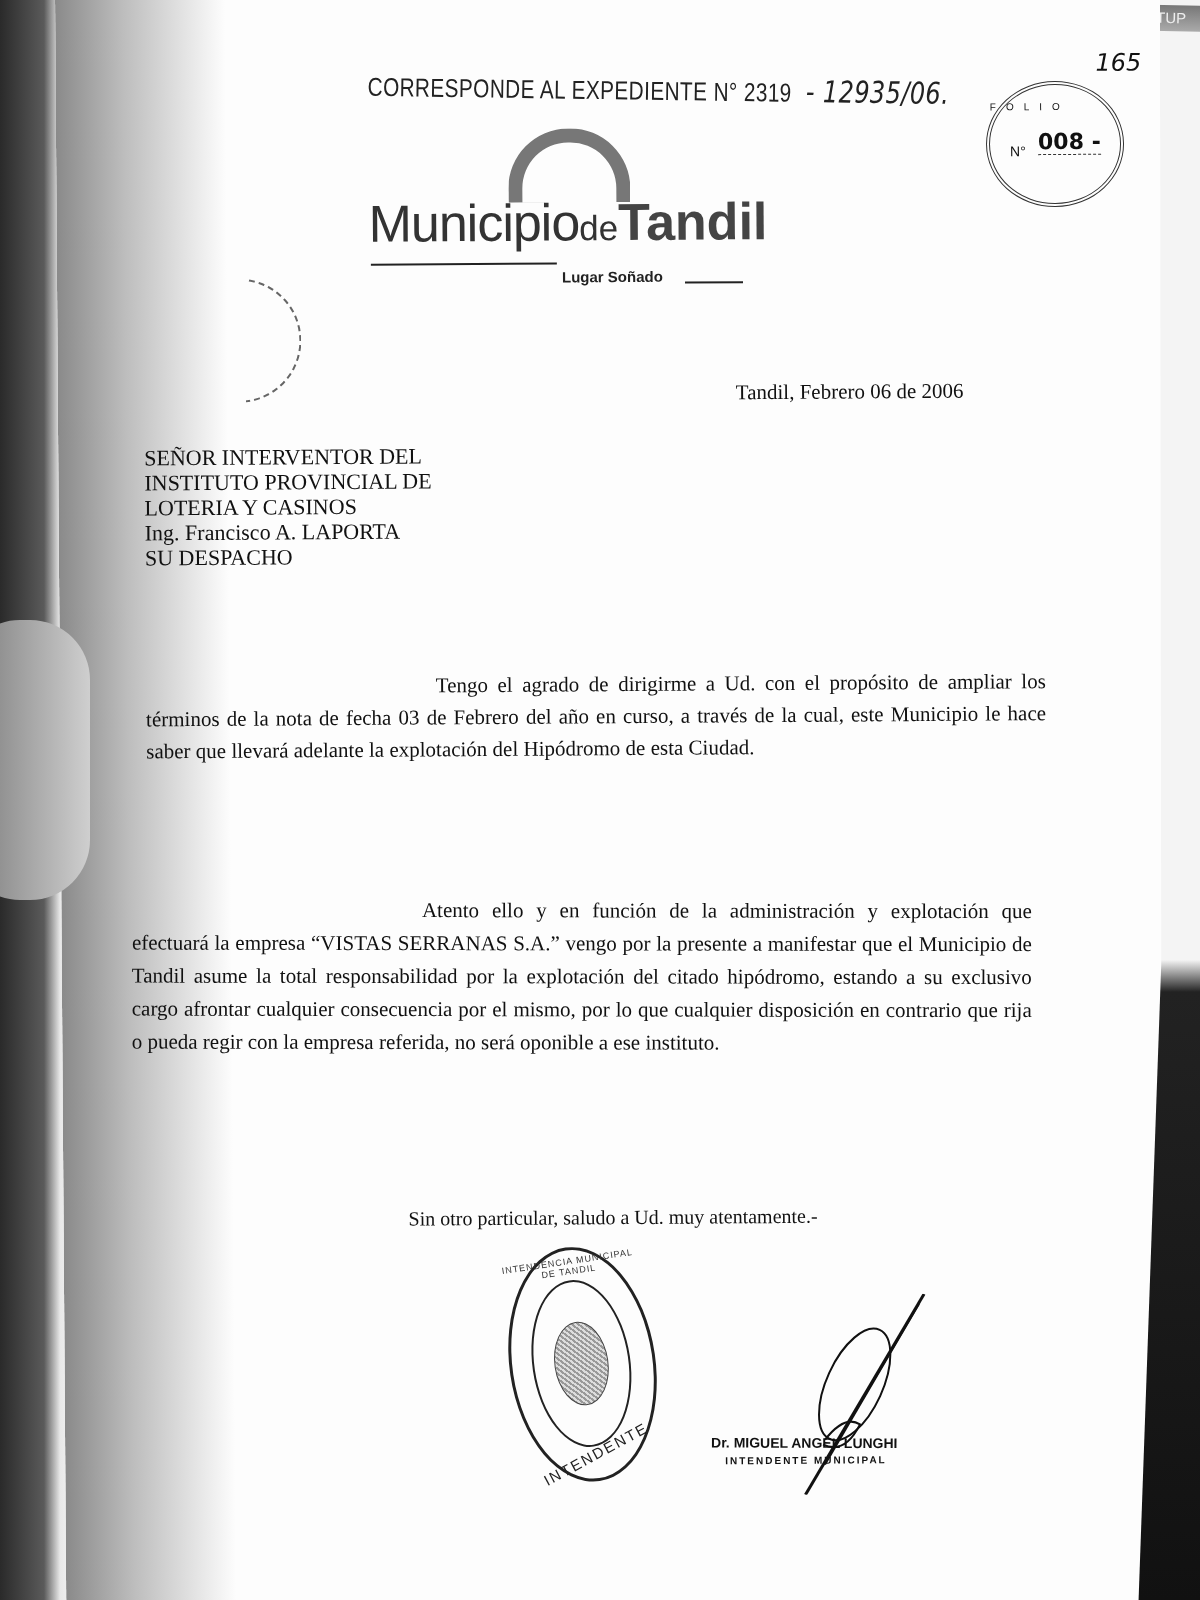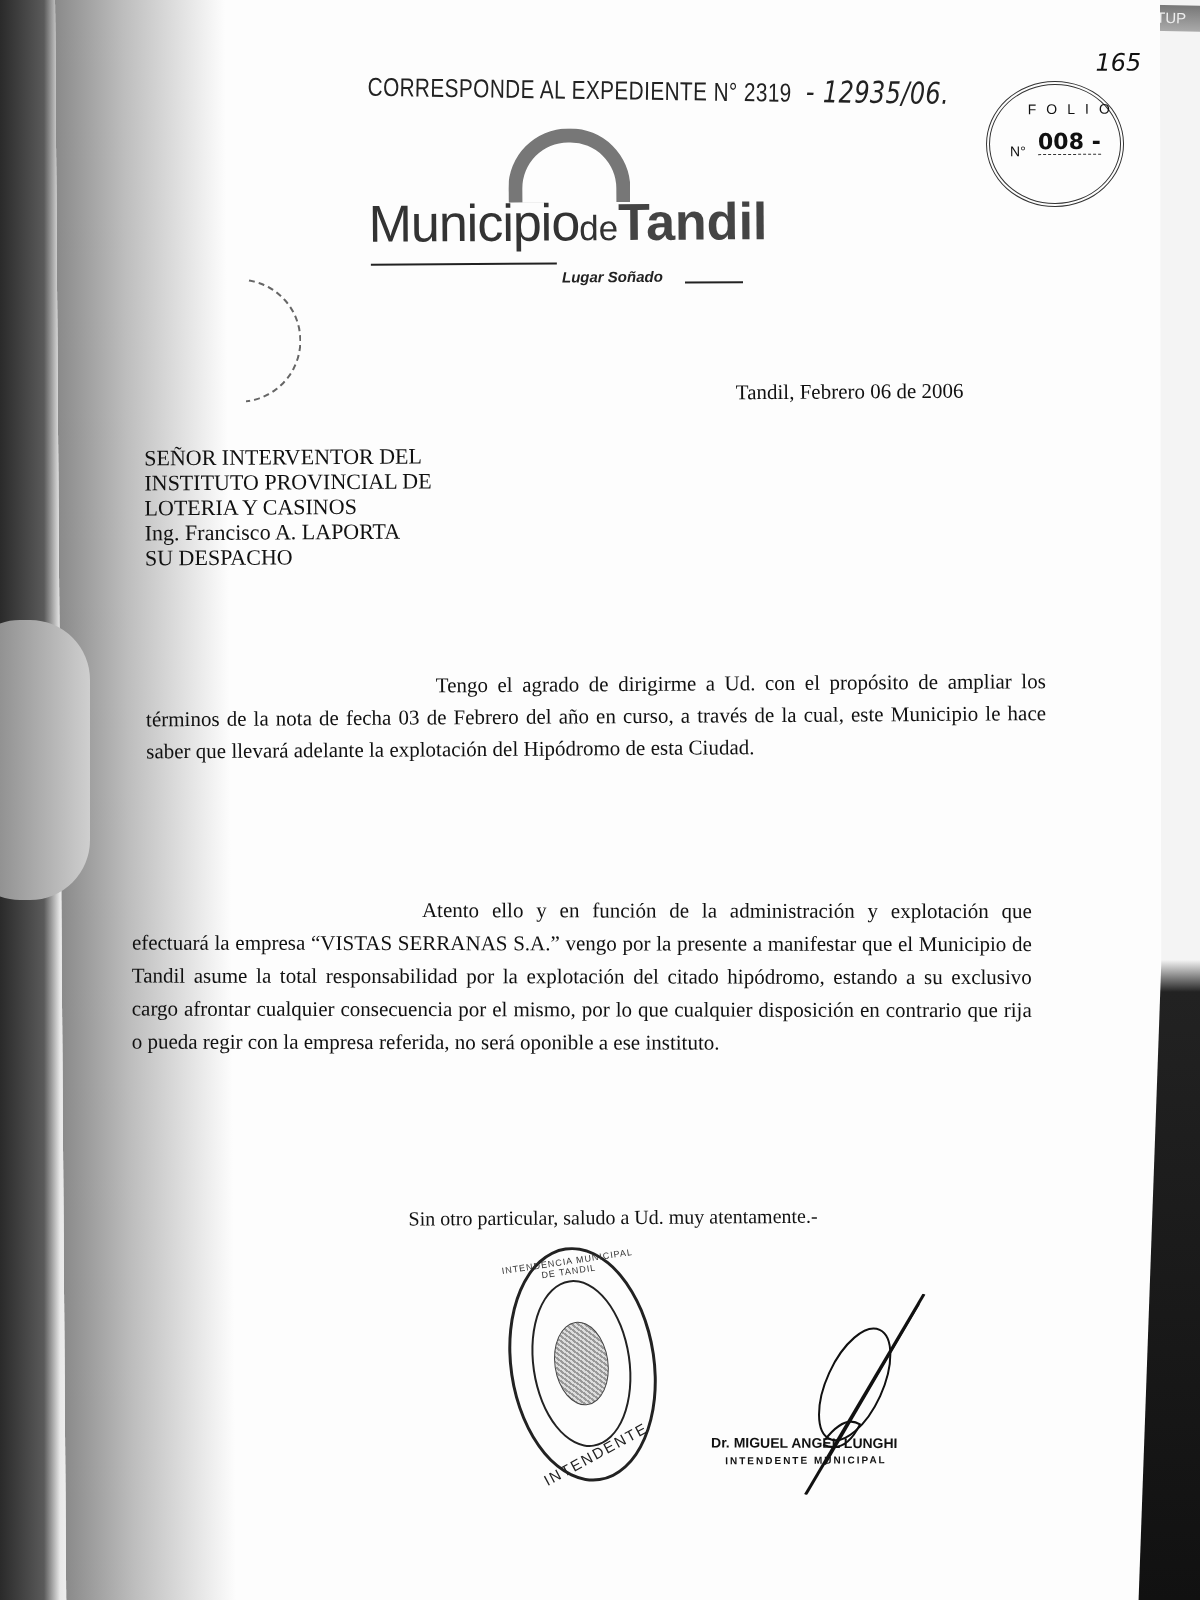--- a/index.html
+++ b/index.html
@@ -55,22 +55,22 @@
       font-family:"DejaVu Sans", sans-serif; font-style:italic; font-size:30px; margin-left:10px;
     }
     .folio-num-hand {
       left:1040px; top:56px; font-family:"DejaVu Sans", sans-serif; font-style:italic; font-size:24px;
     }
     .folio-stamp {
       left:930px; top:88px; width:130px; height:118px; border-radius:50%;
       border:4px double #333;
     }
     .folio-stamp .folio-label {
-      position:absolute; top:16px; width:100%; text-align:right; letter-spacing:10px;
-      font-family:"Liberation Sans", sans-serif; font-size:14px;
+      position:absolute; top:16px; width:100%; text-align:left; letter-spacing:10px;
+      font-family:"Liberation Sans", sans-serif; font-size:10px;
     }
     .folio-stamp .folio-no {
       position:absolute; left:20px; top:58px; font-family:"Liberation Sans", sans-serif; font-size:14px;
     }
     .folio-stamp .folio-val {
       position:absolute; left:48px; top:44px; font-family:"DejaVu Sans", sans-serif; font-weight:bold;
       font-size:22px; border-bottom:1px dashed #333; min-width:50px;
     }
     
     .logo-arch {
@@ -78,21 +78,21 @@
       border:14px solid #777; border-bottom:none; border-radius:60px 60px 0 0;
     }
     .logo-text { left:312px; top:196px; white-space:nowrap; }
     .logo-text .muni { font-family:"Liberation Sans", sans-serif; font-size:52px; color:#333; letter-spacing:-1px; }
     .logo-text .de { font-family:"Liberation Sans", sans-serif; font-size:35px; color:#333; }
     .logo-text .tandil { font-family:"Liberation Sans", sans-serif; font-weight:bold; font-size:52px; color:#444; }
     .logo-rule-l { left:314px; top:266px; width:186px; border-top:2px solid #222; }
     .logo-rule-r { left:628px; top:286px; width:58px; border-top:2px solid #222; }
     .tagline {
       left:505px; top:272px; font-family:"Liberation Sans", sans-serif; font-weight:bold;
-      font-size:15px; font-style:italic; color:#222;
+      font-size:15px; color:#222;
     }
     .side-stamp {
       left:120px; top:280px; width:120px; height:120px; border-radius:50%;
       border:2px dashed #666; clip-path:inset(0 0 0 55%);
     }
     .date { left:678px; top:385px; font-size:21px; }
     .addressee { left:86px; top:446px; font-size:22px; line-height:25px; }
     .para { font-size:21px; line-height:32px; text-align:justify; }
     .p1 { left:86px; top:672px; width:900px; text-indent:290px; }
     .p2 { left:70px; top:898px; width:900px; text-indent:290px; line-height:33px; transform:rotate(0.5deg); }

